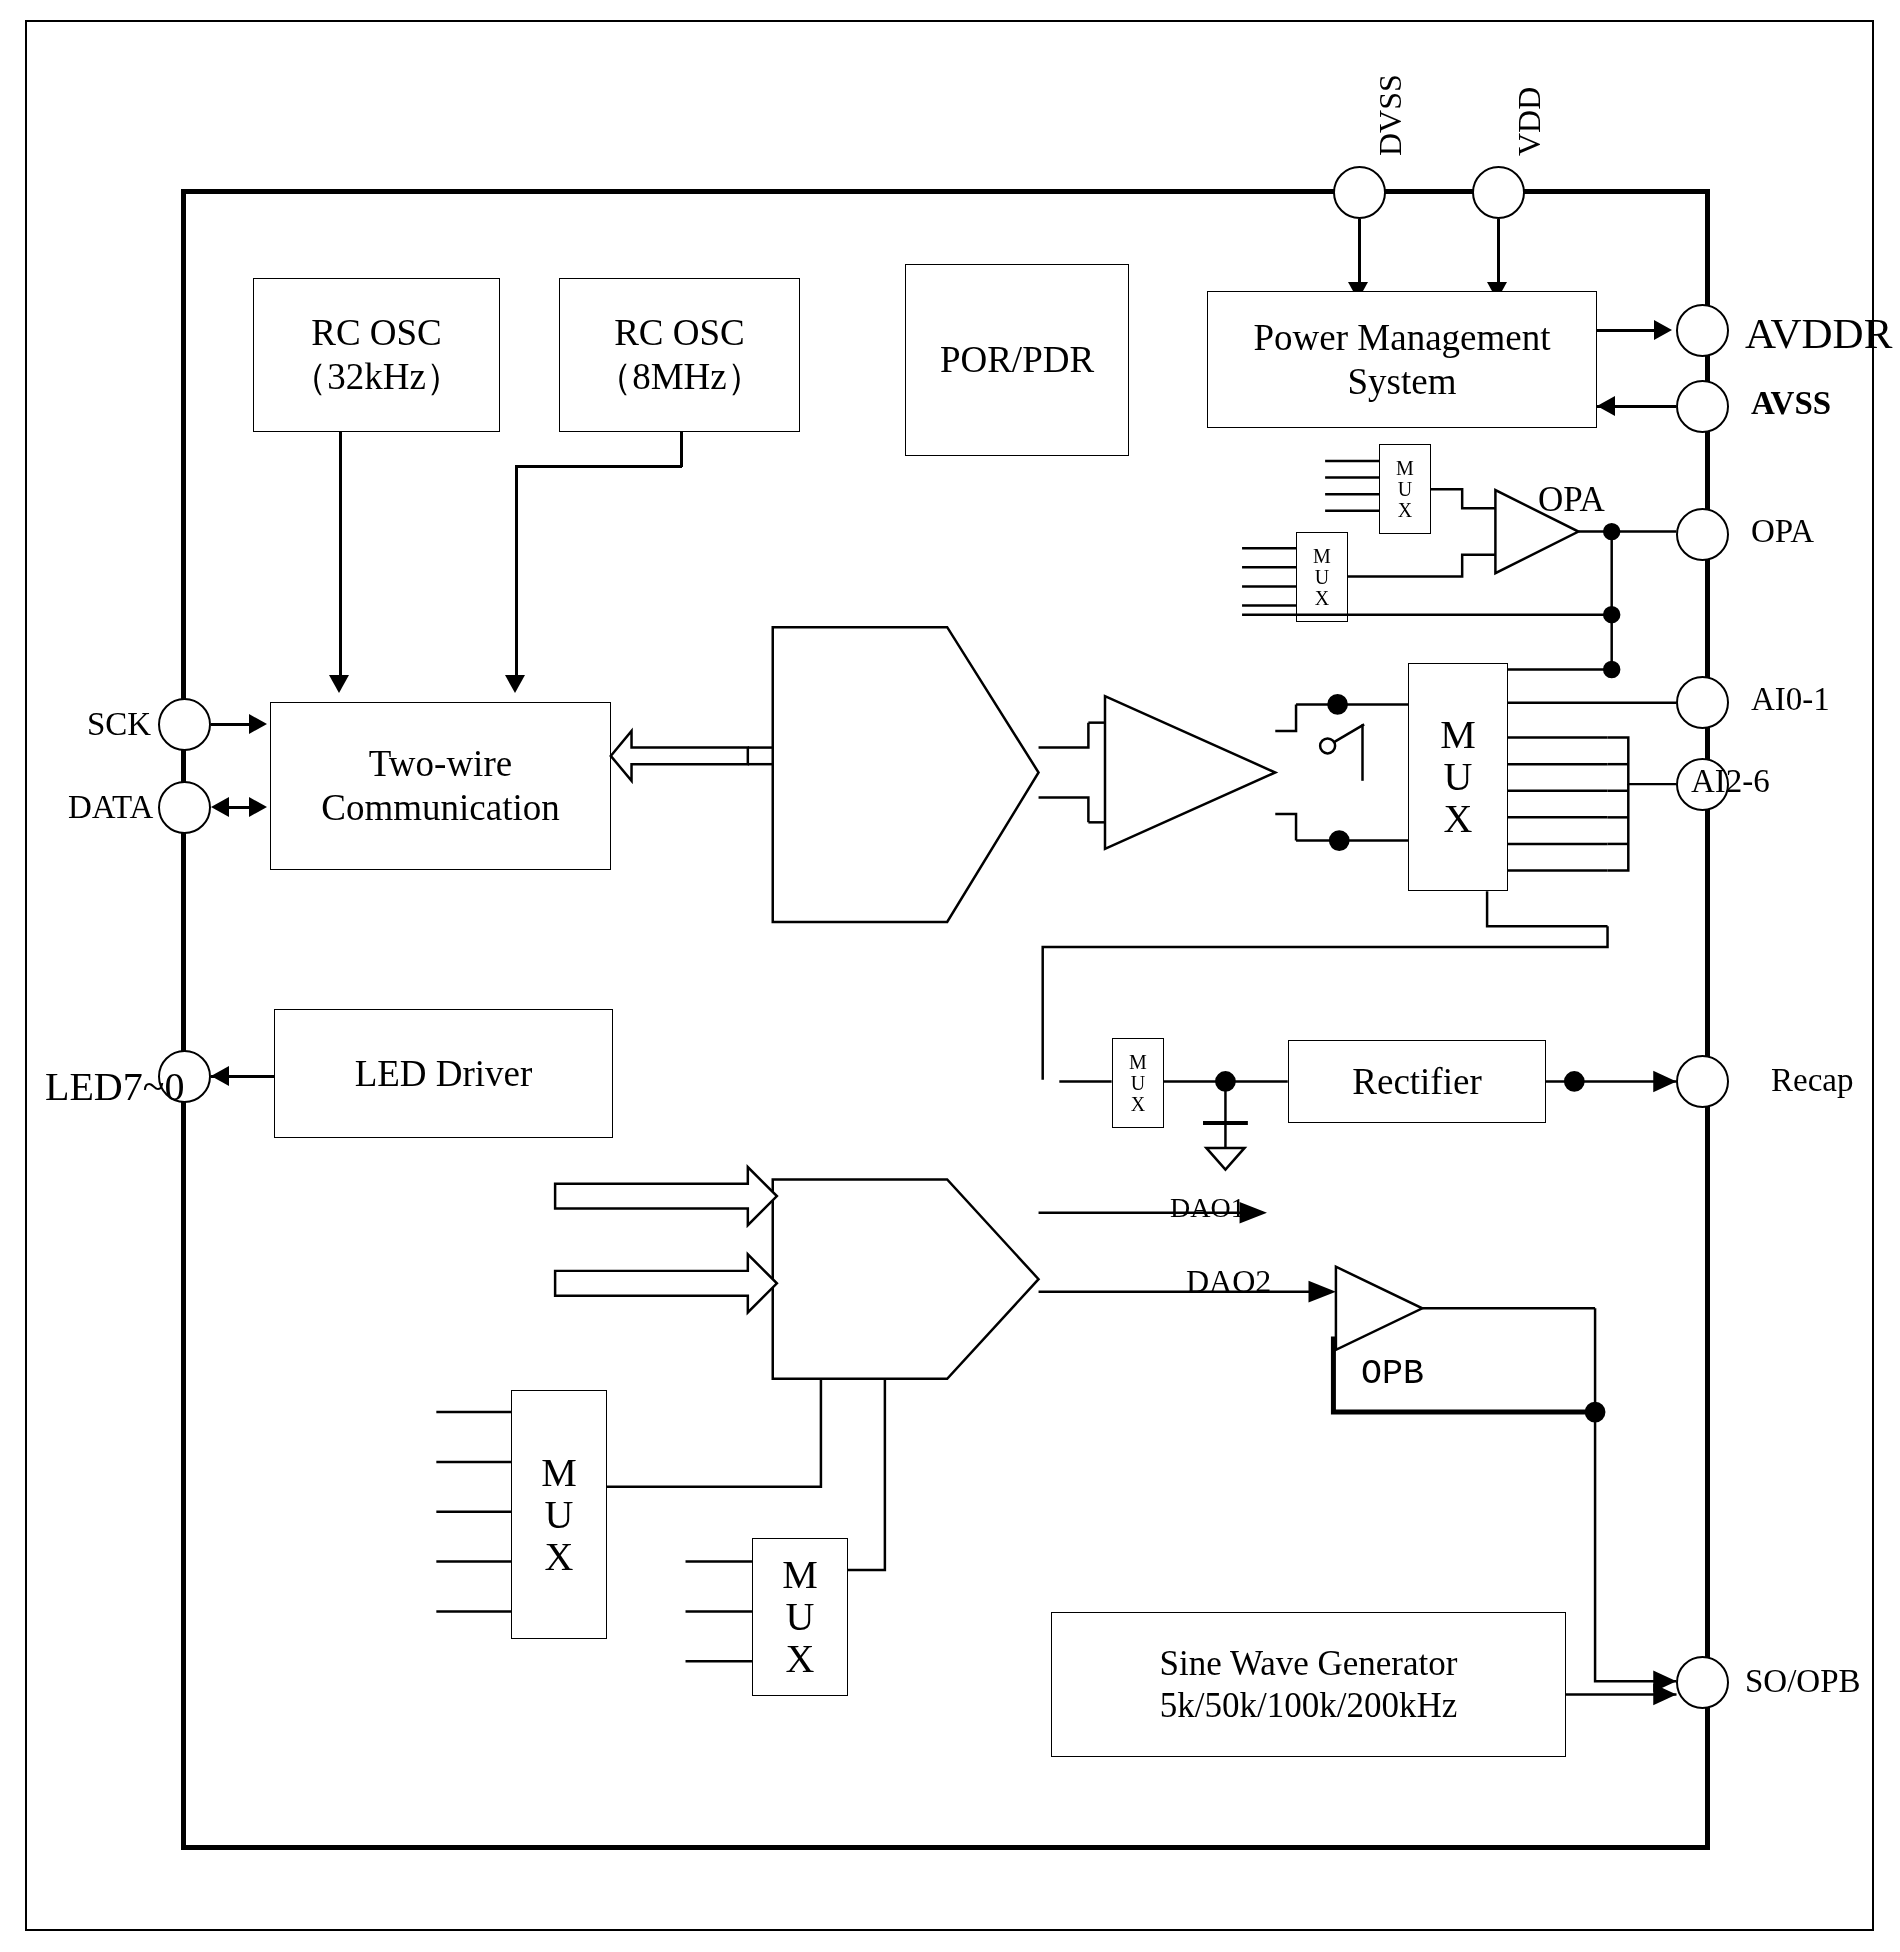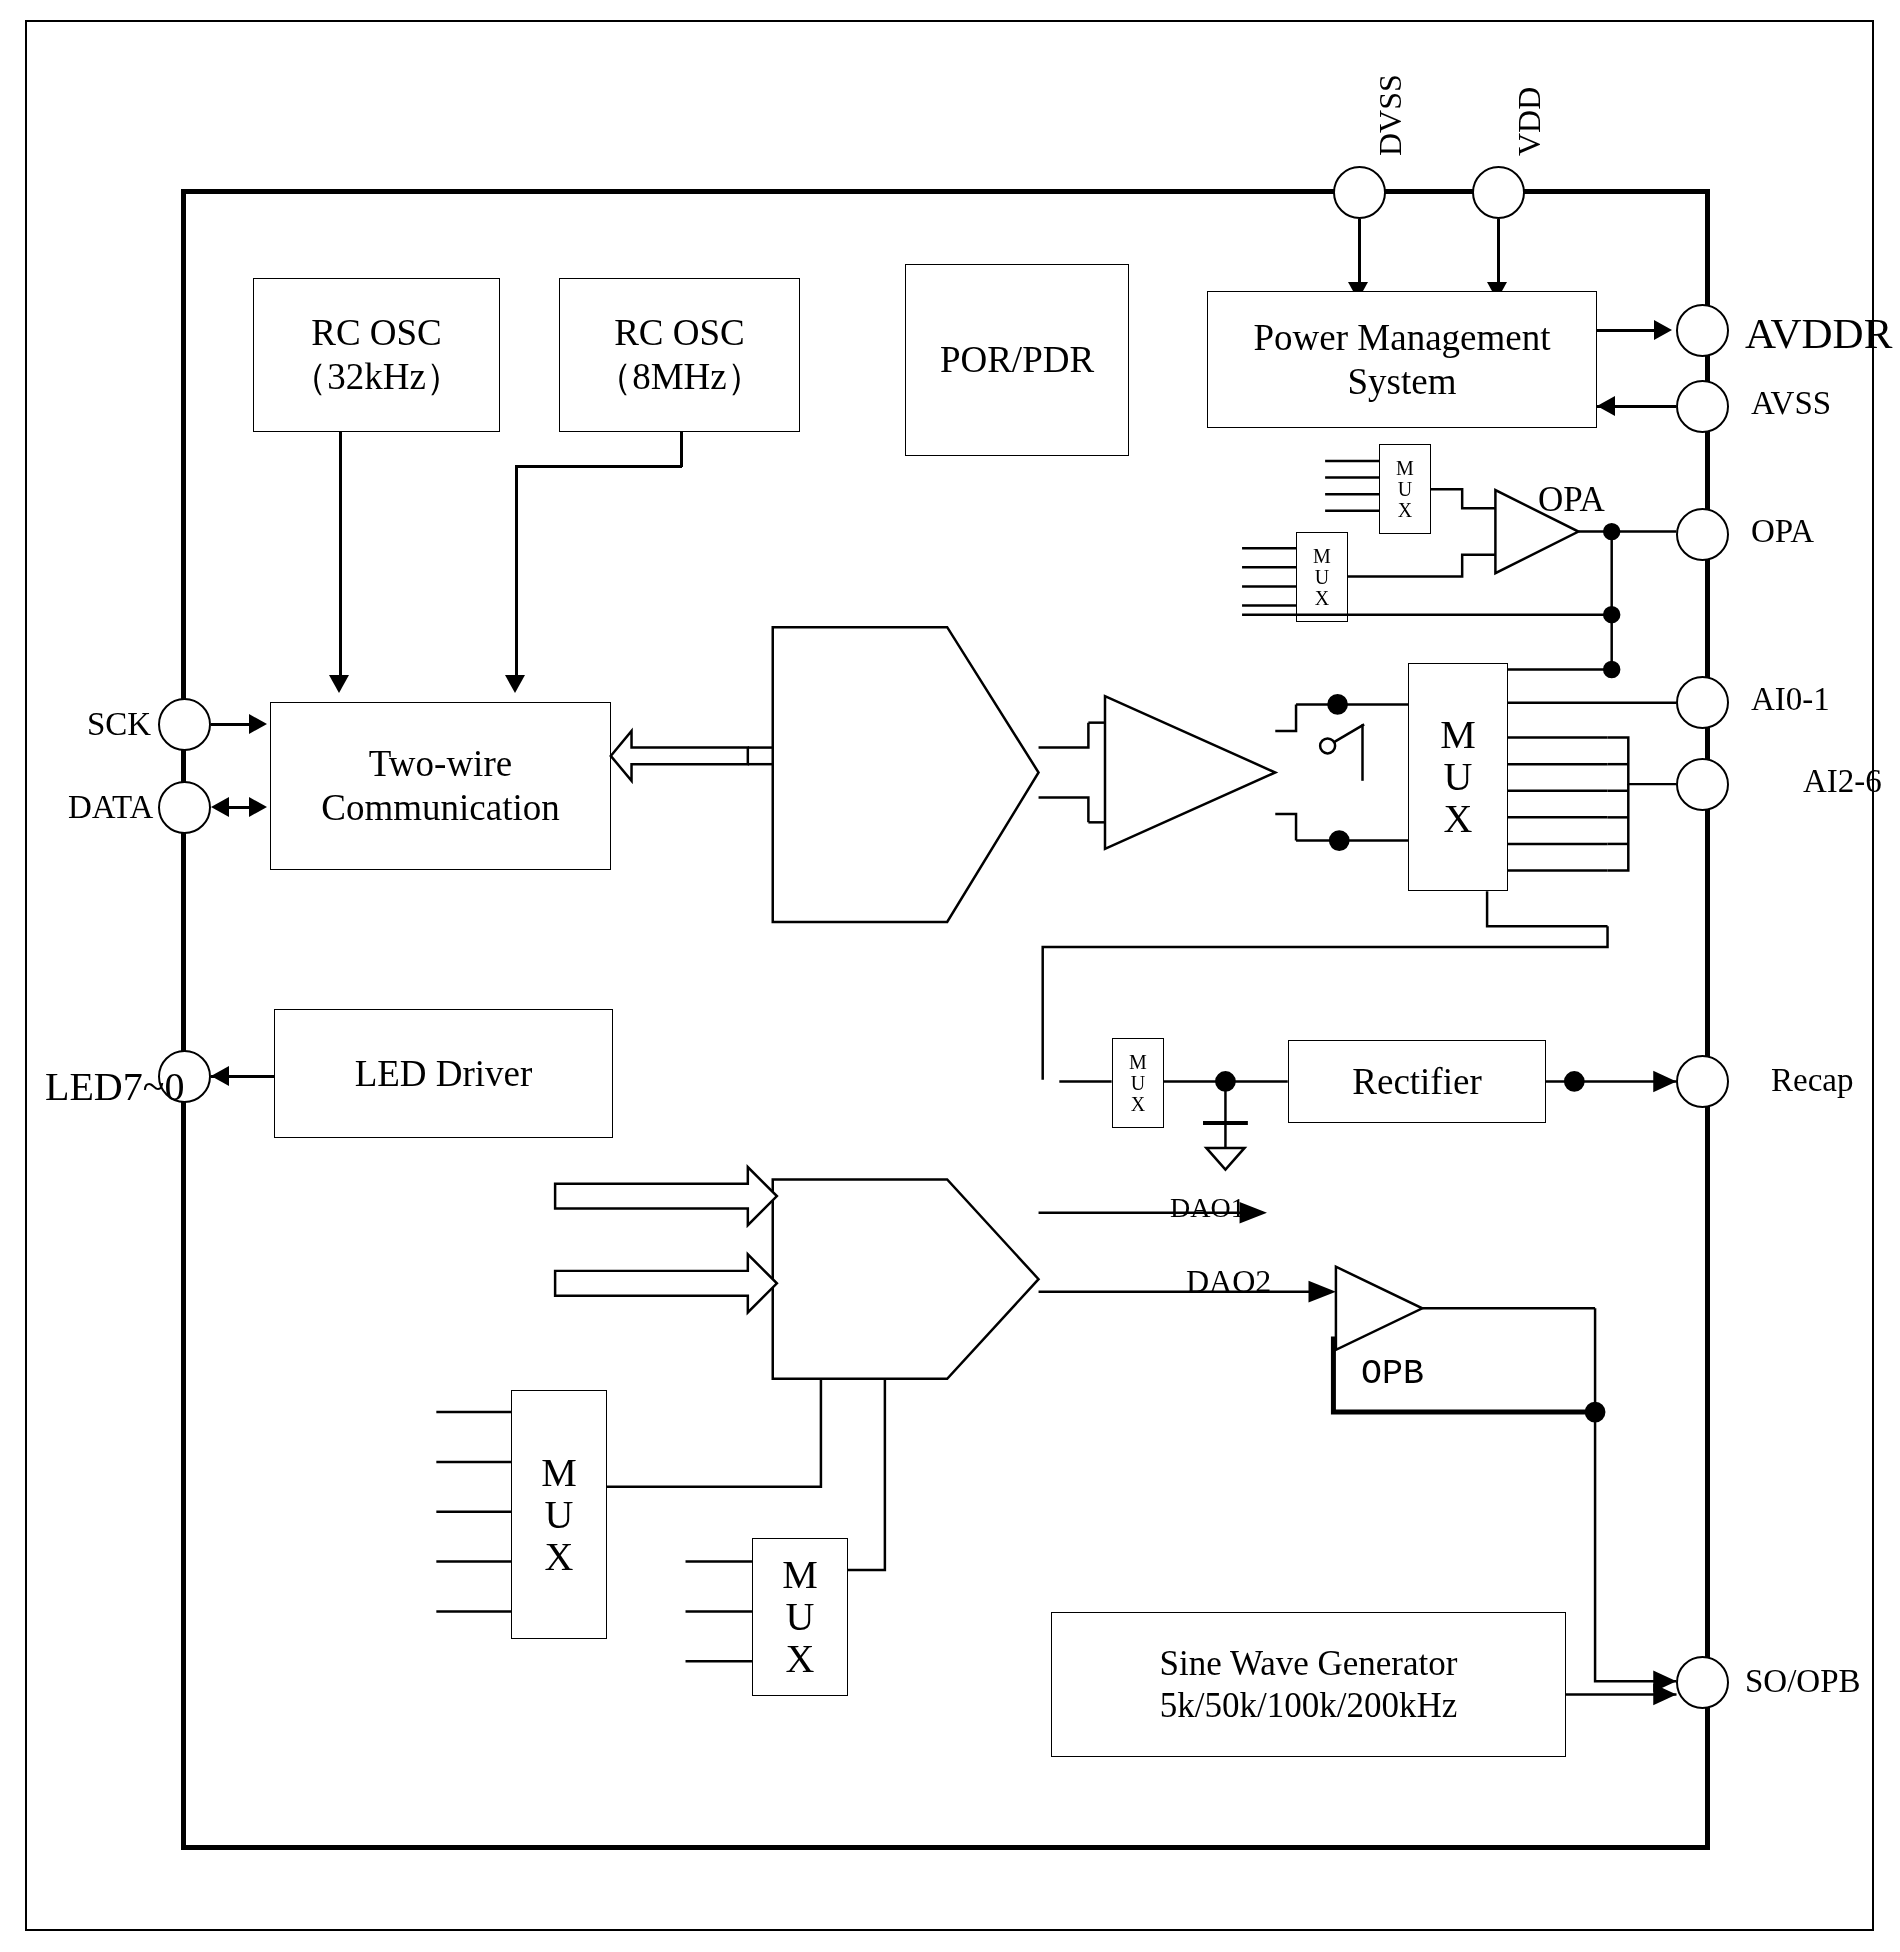--- a/index.html
+++ b/index.html
@@ -137,32 +137,32 @@
   <div class="line hline" style="left:515px; top:465px; width:167px;"></div>
   <div class="line vline" style="left:515px; top:465px; height:216px;"></div>
   <div class="arrow-d" style="left:505px; top:675px;"></div>
 
   <div class="pin" style="left:1676px; top:304px; width:53px; height:53px;"></div>
   <div class="lbl" style="left:1745px; top:309px; font-size:43px;">AVDDR</div>
   <div class="line hline" style="left:1597px; top:329px; width:58px;"></div>
   <div class="arrow-r" style="left:1654px; top:320px;"></div>
 
   <div class="pin" style="left:1676px; top:380px; width:53px; height:53px;"></div>
-  <div class="lbl" style="left:1751px; top:385px; font-size:33px;">AVSS</div>
+  <div class="lbl" style="left:1751px; top:385px; font-size:33px;font-weight:bold;">AVSS</div>
   <div class="line hline" style="left:1597px; top:405px; width:79px;"></div>
   <div class="arrow-l" style="left:1597px; top:396px;"></div>
 
   <div class="pin" style="left:1676px; top:508px; width:53px; height:53px;"></div>
   <div class="lbl" style="left:1751px; top:513px; font-size:33px;">OPA</div>
 
   <div class="pin" style="left:1676px; top:676px; width:53px; height:53px;"></div>
   <div class="lbl" style="left:1751px; top:681px; font-size:33px;">AI0-1</div>
 
   <div class="pin" style="left:1676px; top:758px; width:53px; height:53px;"></div>
-  <div class="lbl" style="left:1803px; top:763px; font-size:33px;">AI2-6</div>
+  <div class="lbl" style="left:1691px; top:763px; font-size:33px;">AI2-6</div>
 
   <div class="pin" style="left:1676px; top:1055px; width:53px; height:53px;"></div>
   <div class="lbl" style="left:1751px; top:1062px; font-size:33px;margin-left:20px;">Recap</div>
 
   <div class="pin" style="left:1676px; top:1656px; width:53px; height:53px;"></div>
   <div class="lbl" style="left:1745px; top:1663px; font-size:33px;">SO/OPB</div>
 
   <div class="pin" style="left:158px; top:698px; width:53px; height:53px;"></div>
   <div class="lbl" style="left:87px; top:706px; font-size:33px;">SCK</div>
   <div class="line hline" style="left:211px; top:723px; width:52px;"></div>

